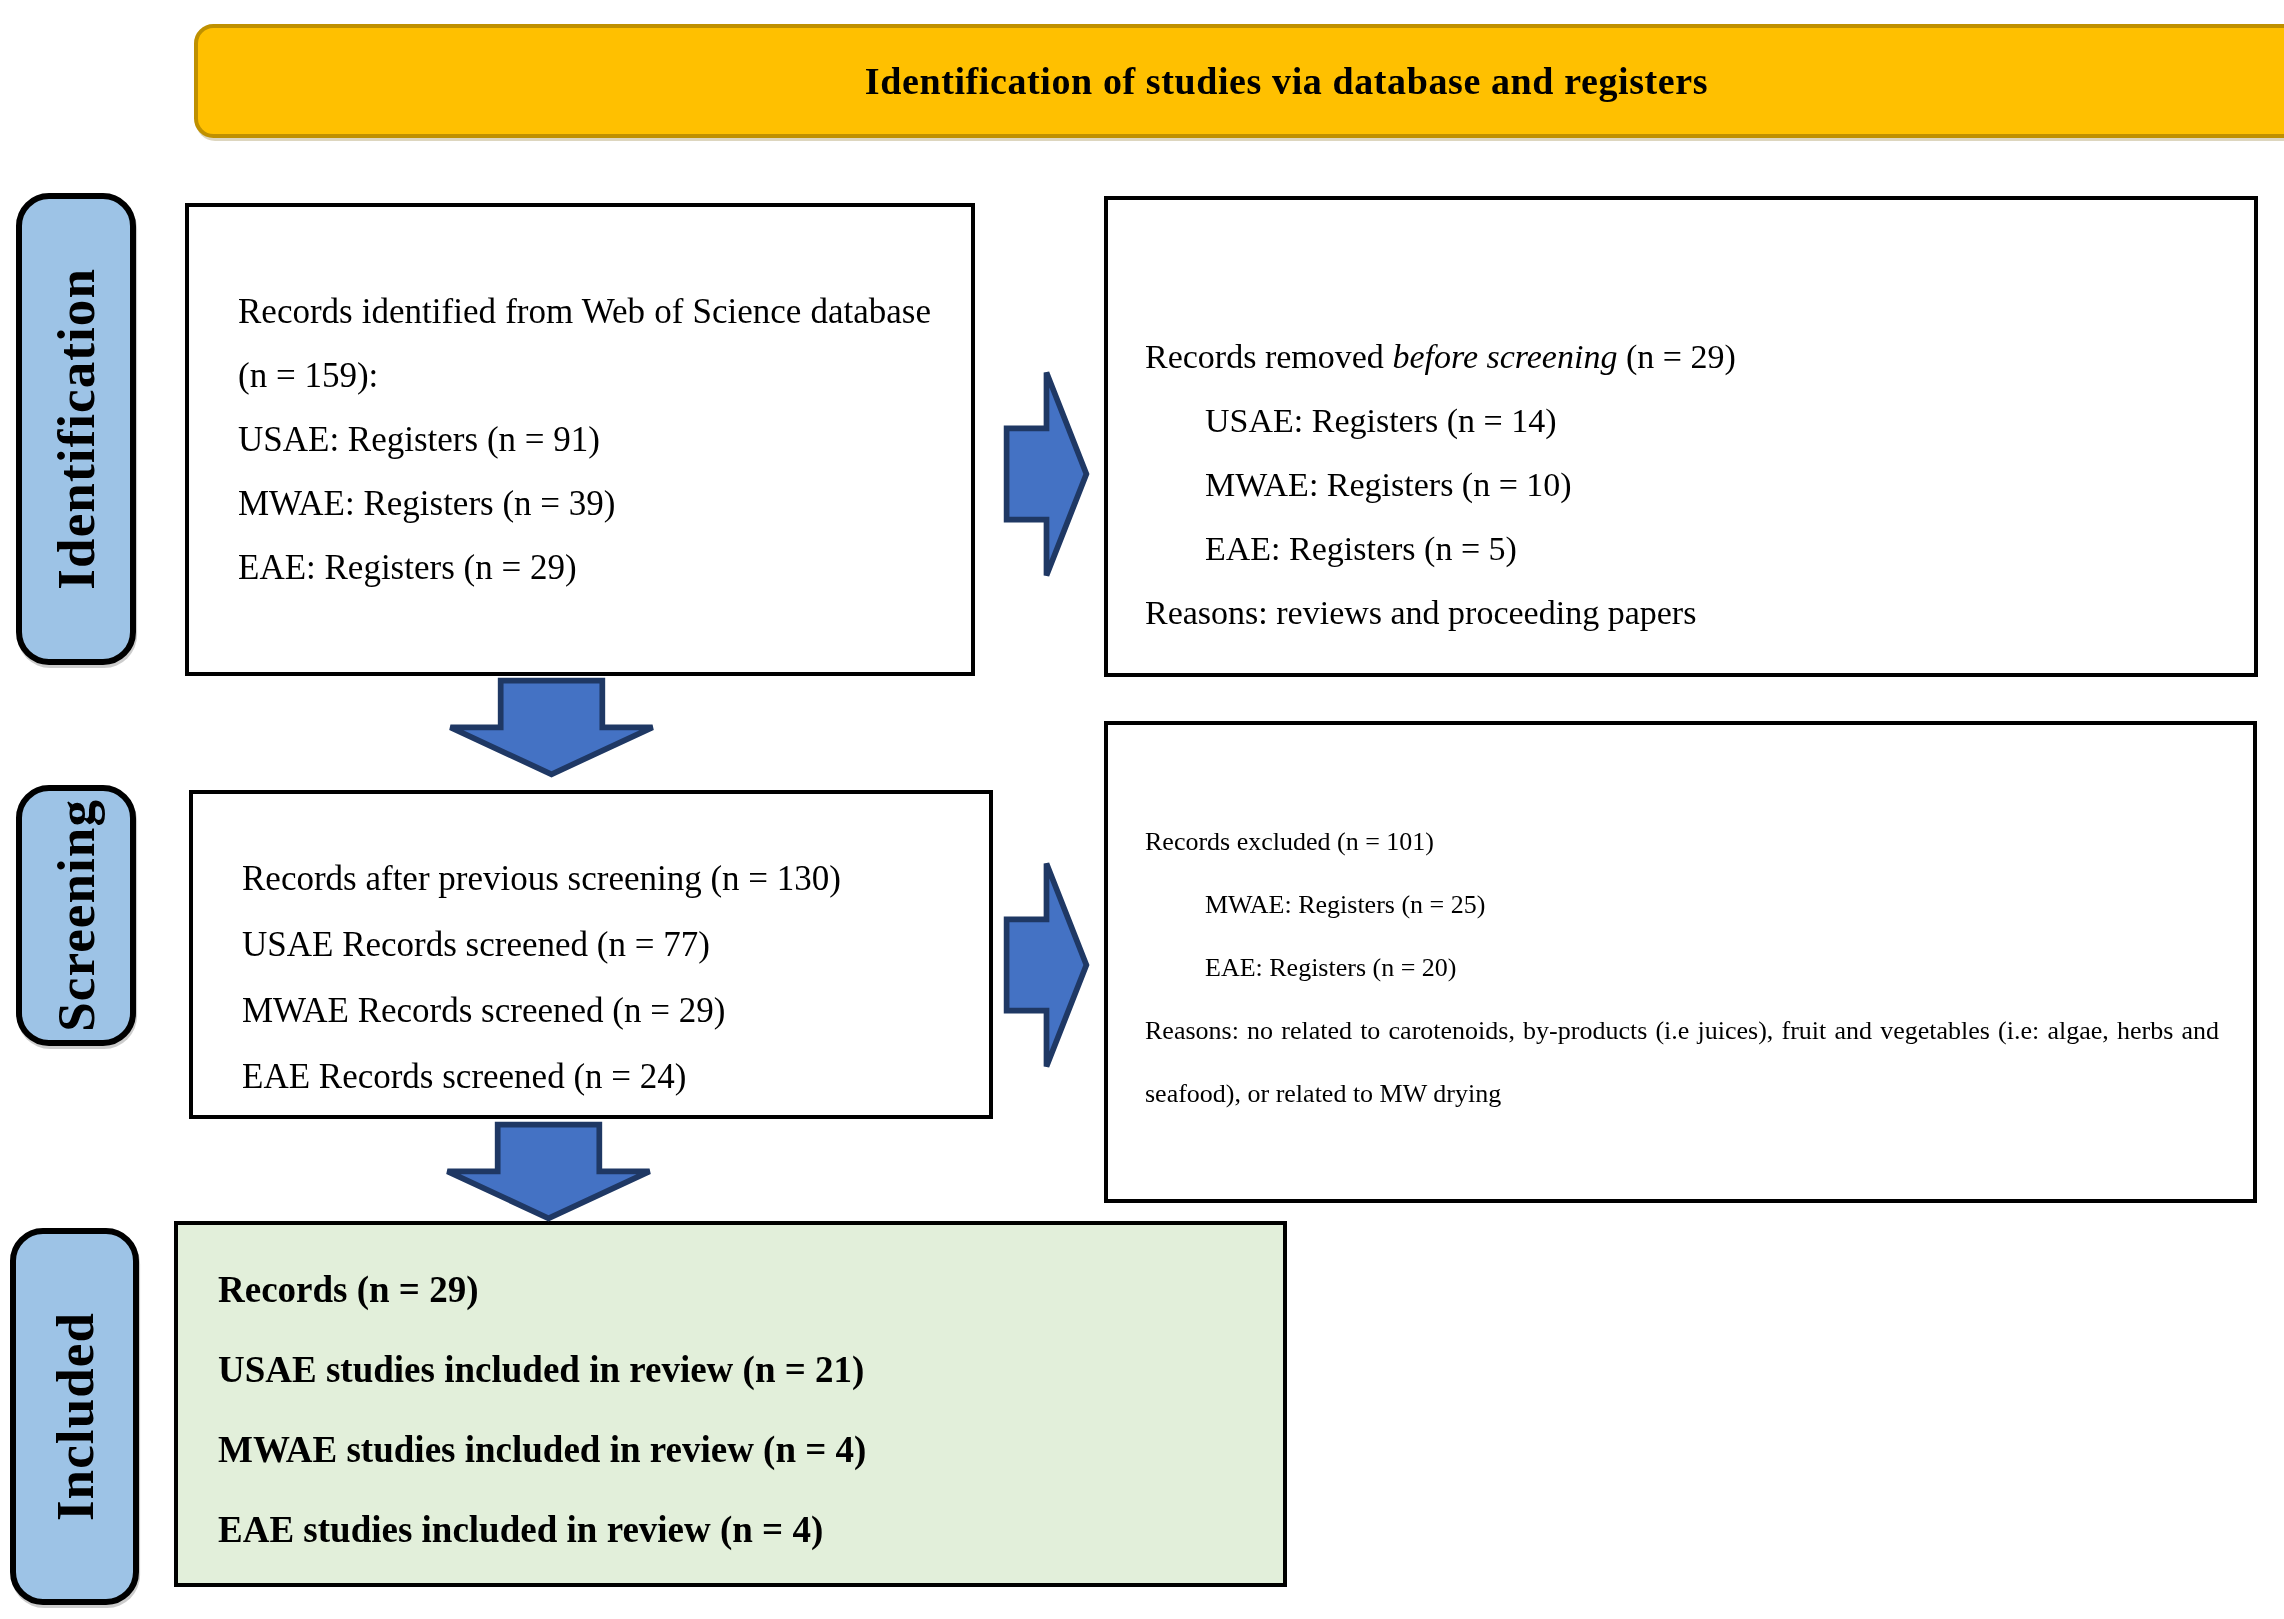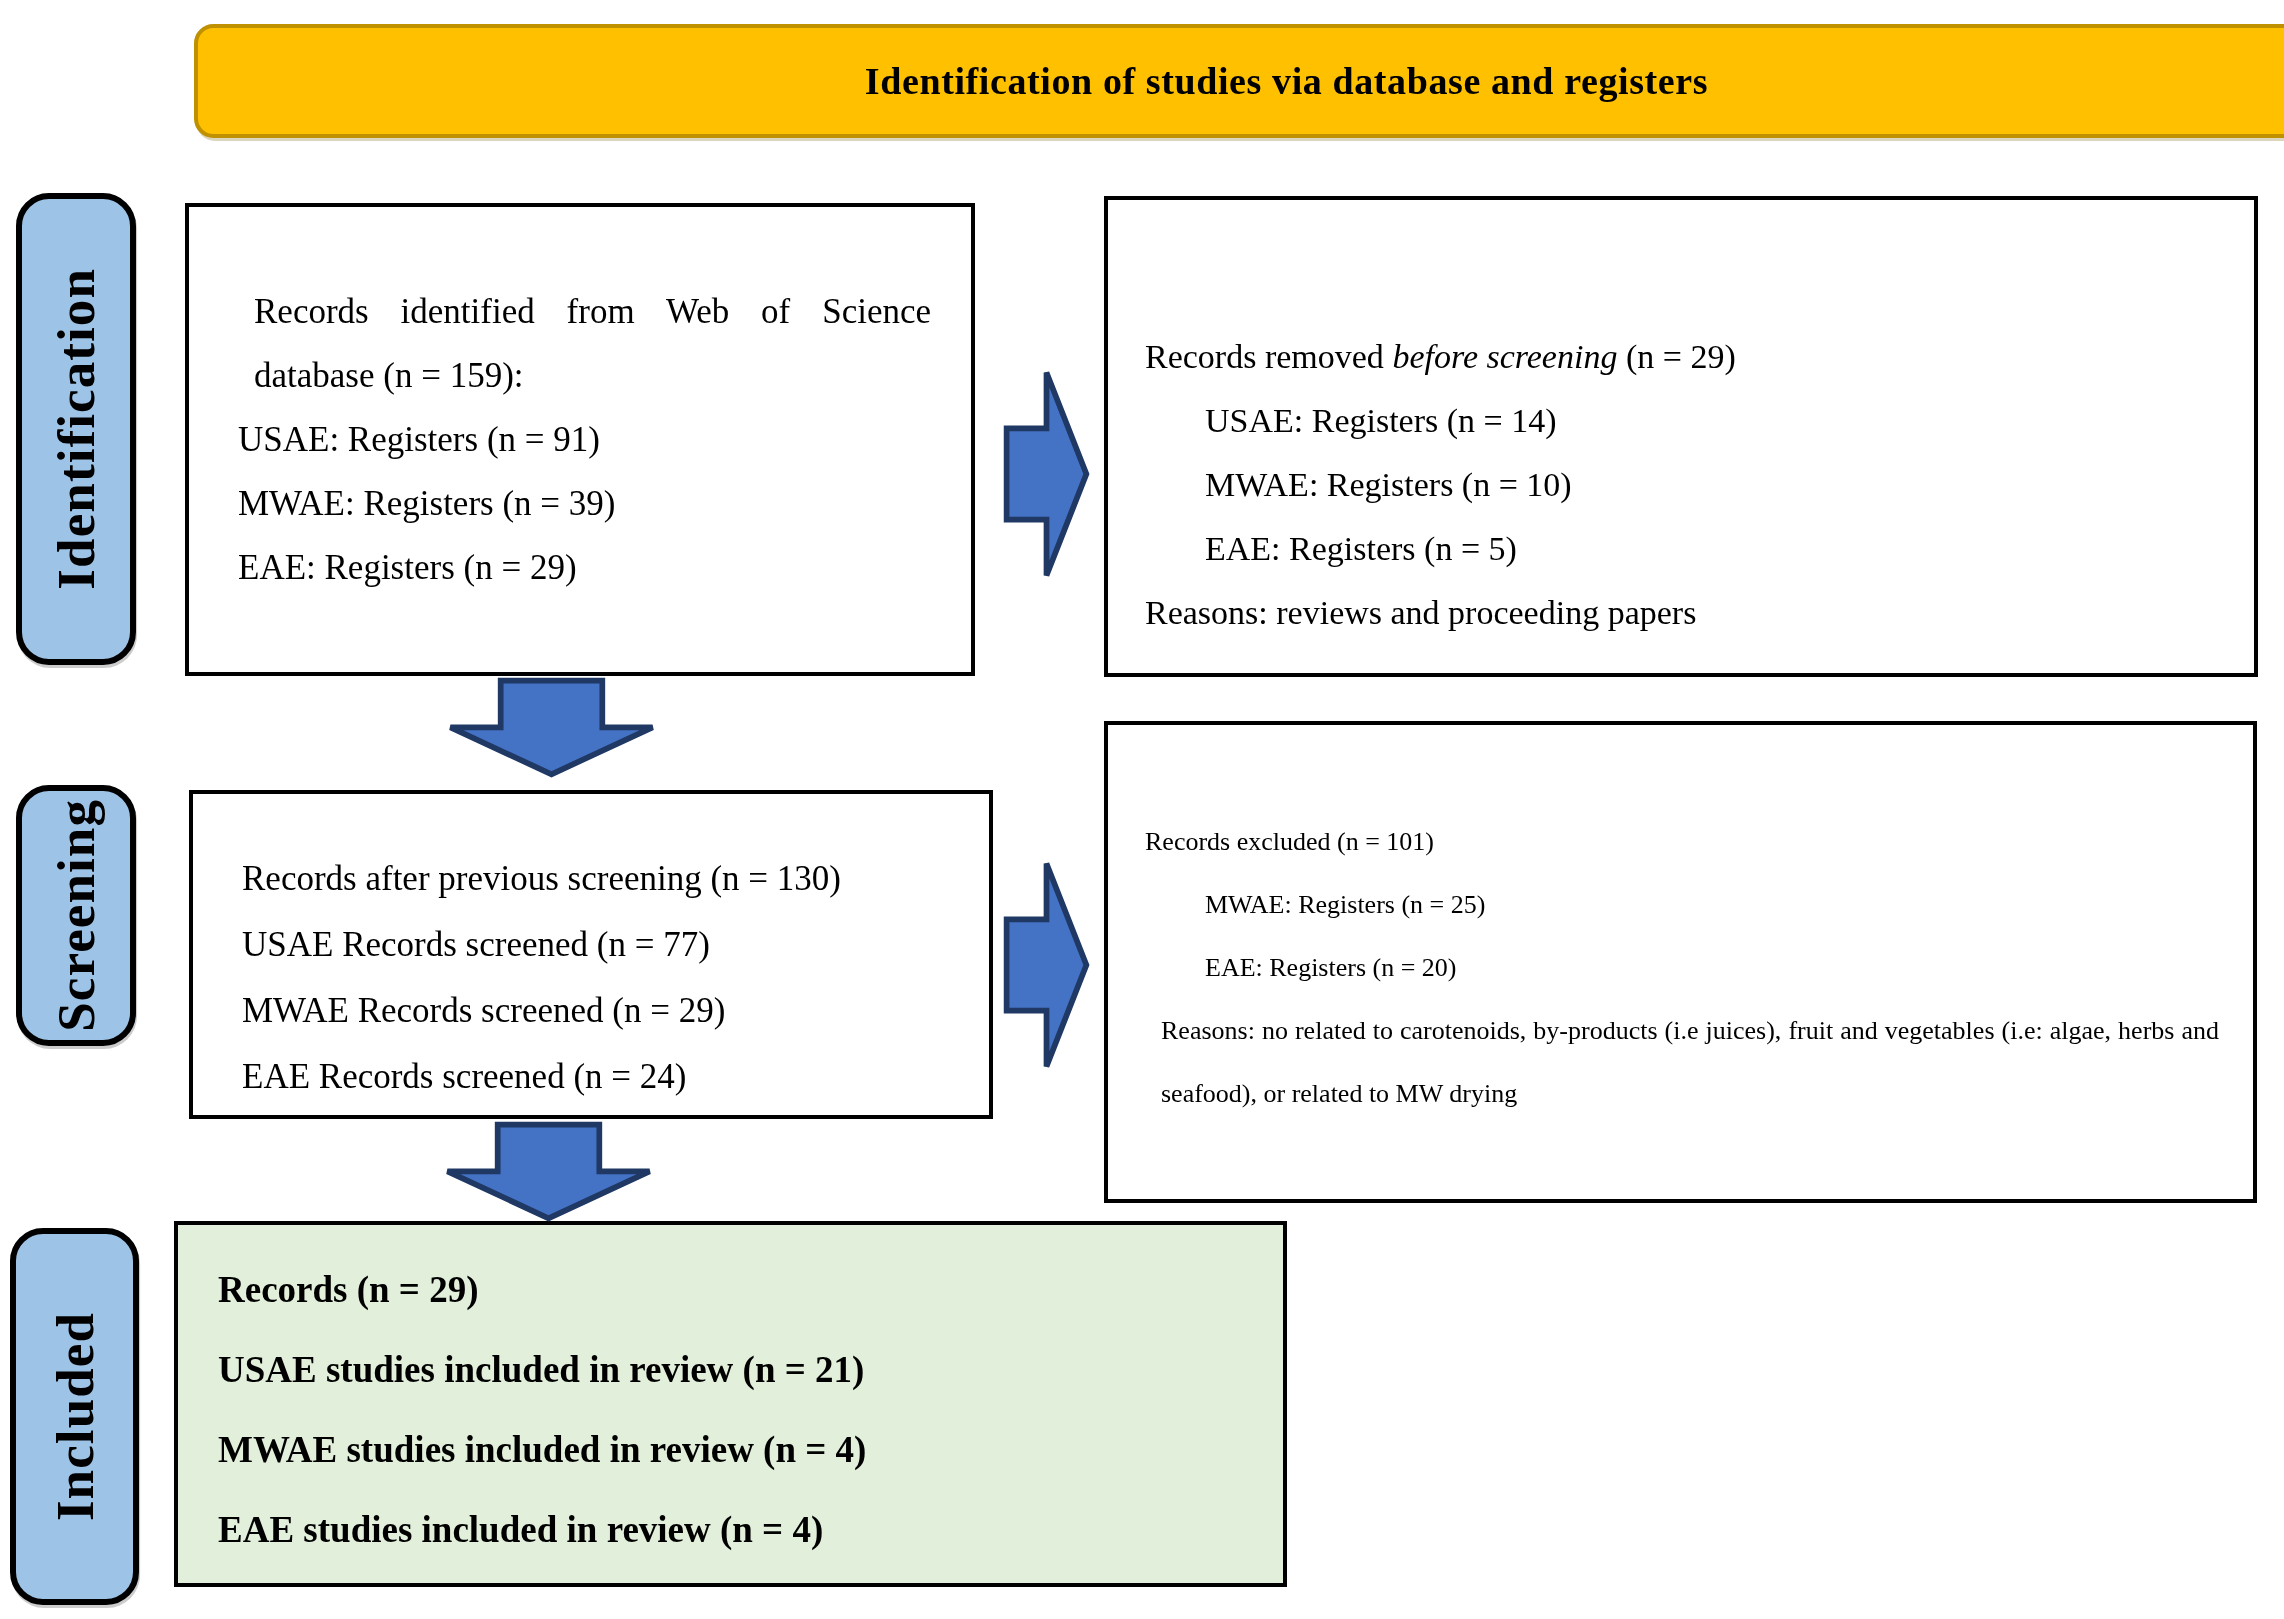--- a/index.html
+++ b/index.html
@@ -45,21 +45,21 @@
   .stage-included{left:10.3px;top:1228px;width:129px;height:377px;}
   
   .fbox{
     position:absolute;
     background:#ffffff;
     border:4.6px solid #000;
     box-sizing:border-box;
     display:flex;flex-direction:column;justify-content:center;
   }
   .fbox .line{white-space:nowrap;}
-  .fbox .para{text-align:justify;margin-left:16px;}
+  .fbox .para{text-align:justify;}
   .box-identified{left:185px;top:203px;width:790px;height:473px;
     padding:0 40px 0 49px;font-size:35px;line-height:64px;}
   .box-removed{left:1104px;top:196px;width:1154px;height:481px;
     padding:97px 34px 0 37px;font-size:34px;line-height:64px;}
   .box-screened{left:189px;top:790px;width:804px;height:329px;
     padding:46px 31px 0 49px;font-size:35px;line-height:66px;}
   .box-excluded{left:1104px;top:721px;width:1153px;height:482px;
     padding:11.4px 34px 0 37px;font-size:26px;line-height:63px;}
   .box-included{left:174px;top:1221px;width:1113px;height:366px;
     padding:11.4px 34px 0 40px;font-size:37px;line-height:70px;

